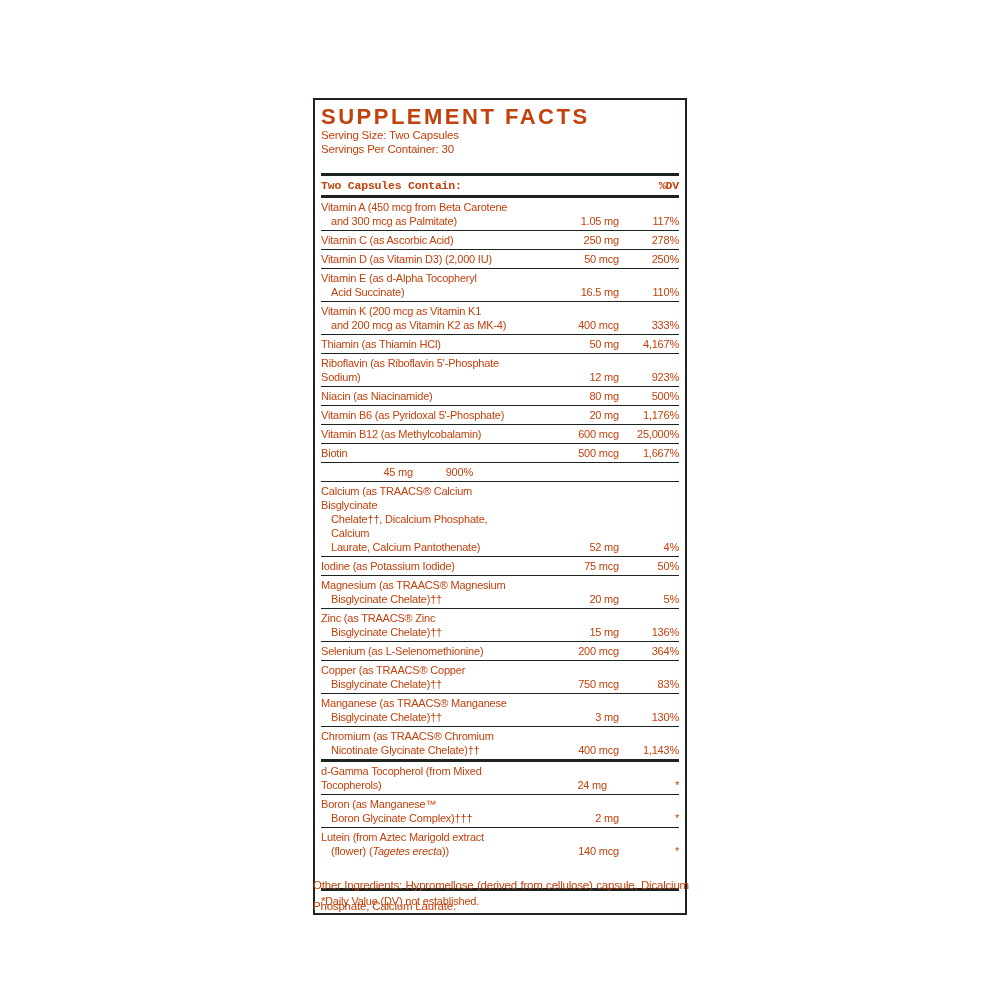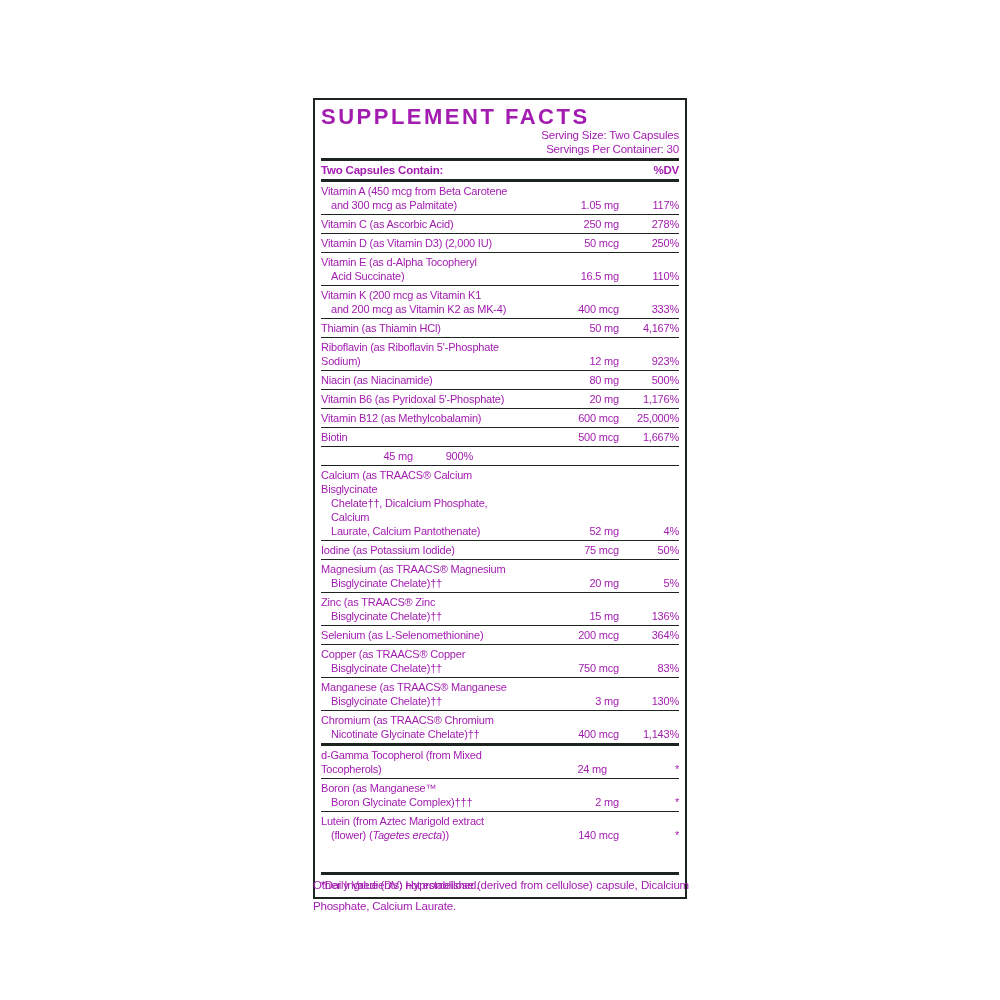--- a/index.html
+++ b/index.html
@@ -3,21 +3,21 @@
 <meta charset="utf-8">
 <style>
   * { margin: 0; padding: 0; box-sizing: border-box; }
   html, body { background: #ffffff; }
   .page {
     position: relative;
     width: 1000px;
     height: 1000px;
     background: #ffffff;
     font-family: "Liberation Sans", sans-serif;
-    color: #a21caf;
+    color: #c2410c;
   }
   .label {
     position: absolute;
     left: 313px;
     top: 98px;
     width: 374px;
     min-height: 770px;
     border: 2px solid #1d2420;
     padding: 0 6px 0 6px;
     background: #ffffff;
@@ -27,33 +27,33 @@
     font-weight: 700;
     letter-spacing: 2.5px;
     line-height: 1.05;
     padding-top: 5px;
     white-space: nowrap;
   }
   .serv {
     font-size: 11.5px;
     line-height: 14px;
     letter-spacing: -0.2px;
-    text-align: right;
   }
   .hdr-row {
     display: flex;
     justify-content: space-between;
     align-items: flex-end;
     border-top: 3px solid #1d2420;
     border-bottom: 3px solid #1d2420;
-    margin-top: 2px;
+    margin-top: 17px;
     padding: 3px 0 3px 0;
     font-size: 11.5px;
     font-weight: 700;
     letter-spacing: -0.2px;
+    font-family: Liberation Mono, monospace;
   }
   .row {
     display: flex;
     align-items: flex-end;
     padding: 2px 0 2px 0;
   }
   .row.thin  { border-top: 1px solid #1d2420; }
   .row.thick { border-top: 3px solid #1d2420; gap: 12px; }
   .row.none  { border-top: 0; }
   .nm {

